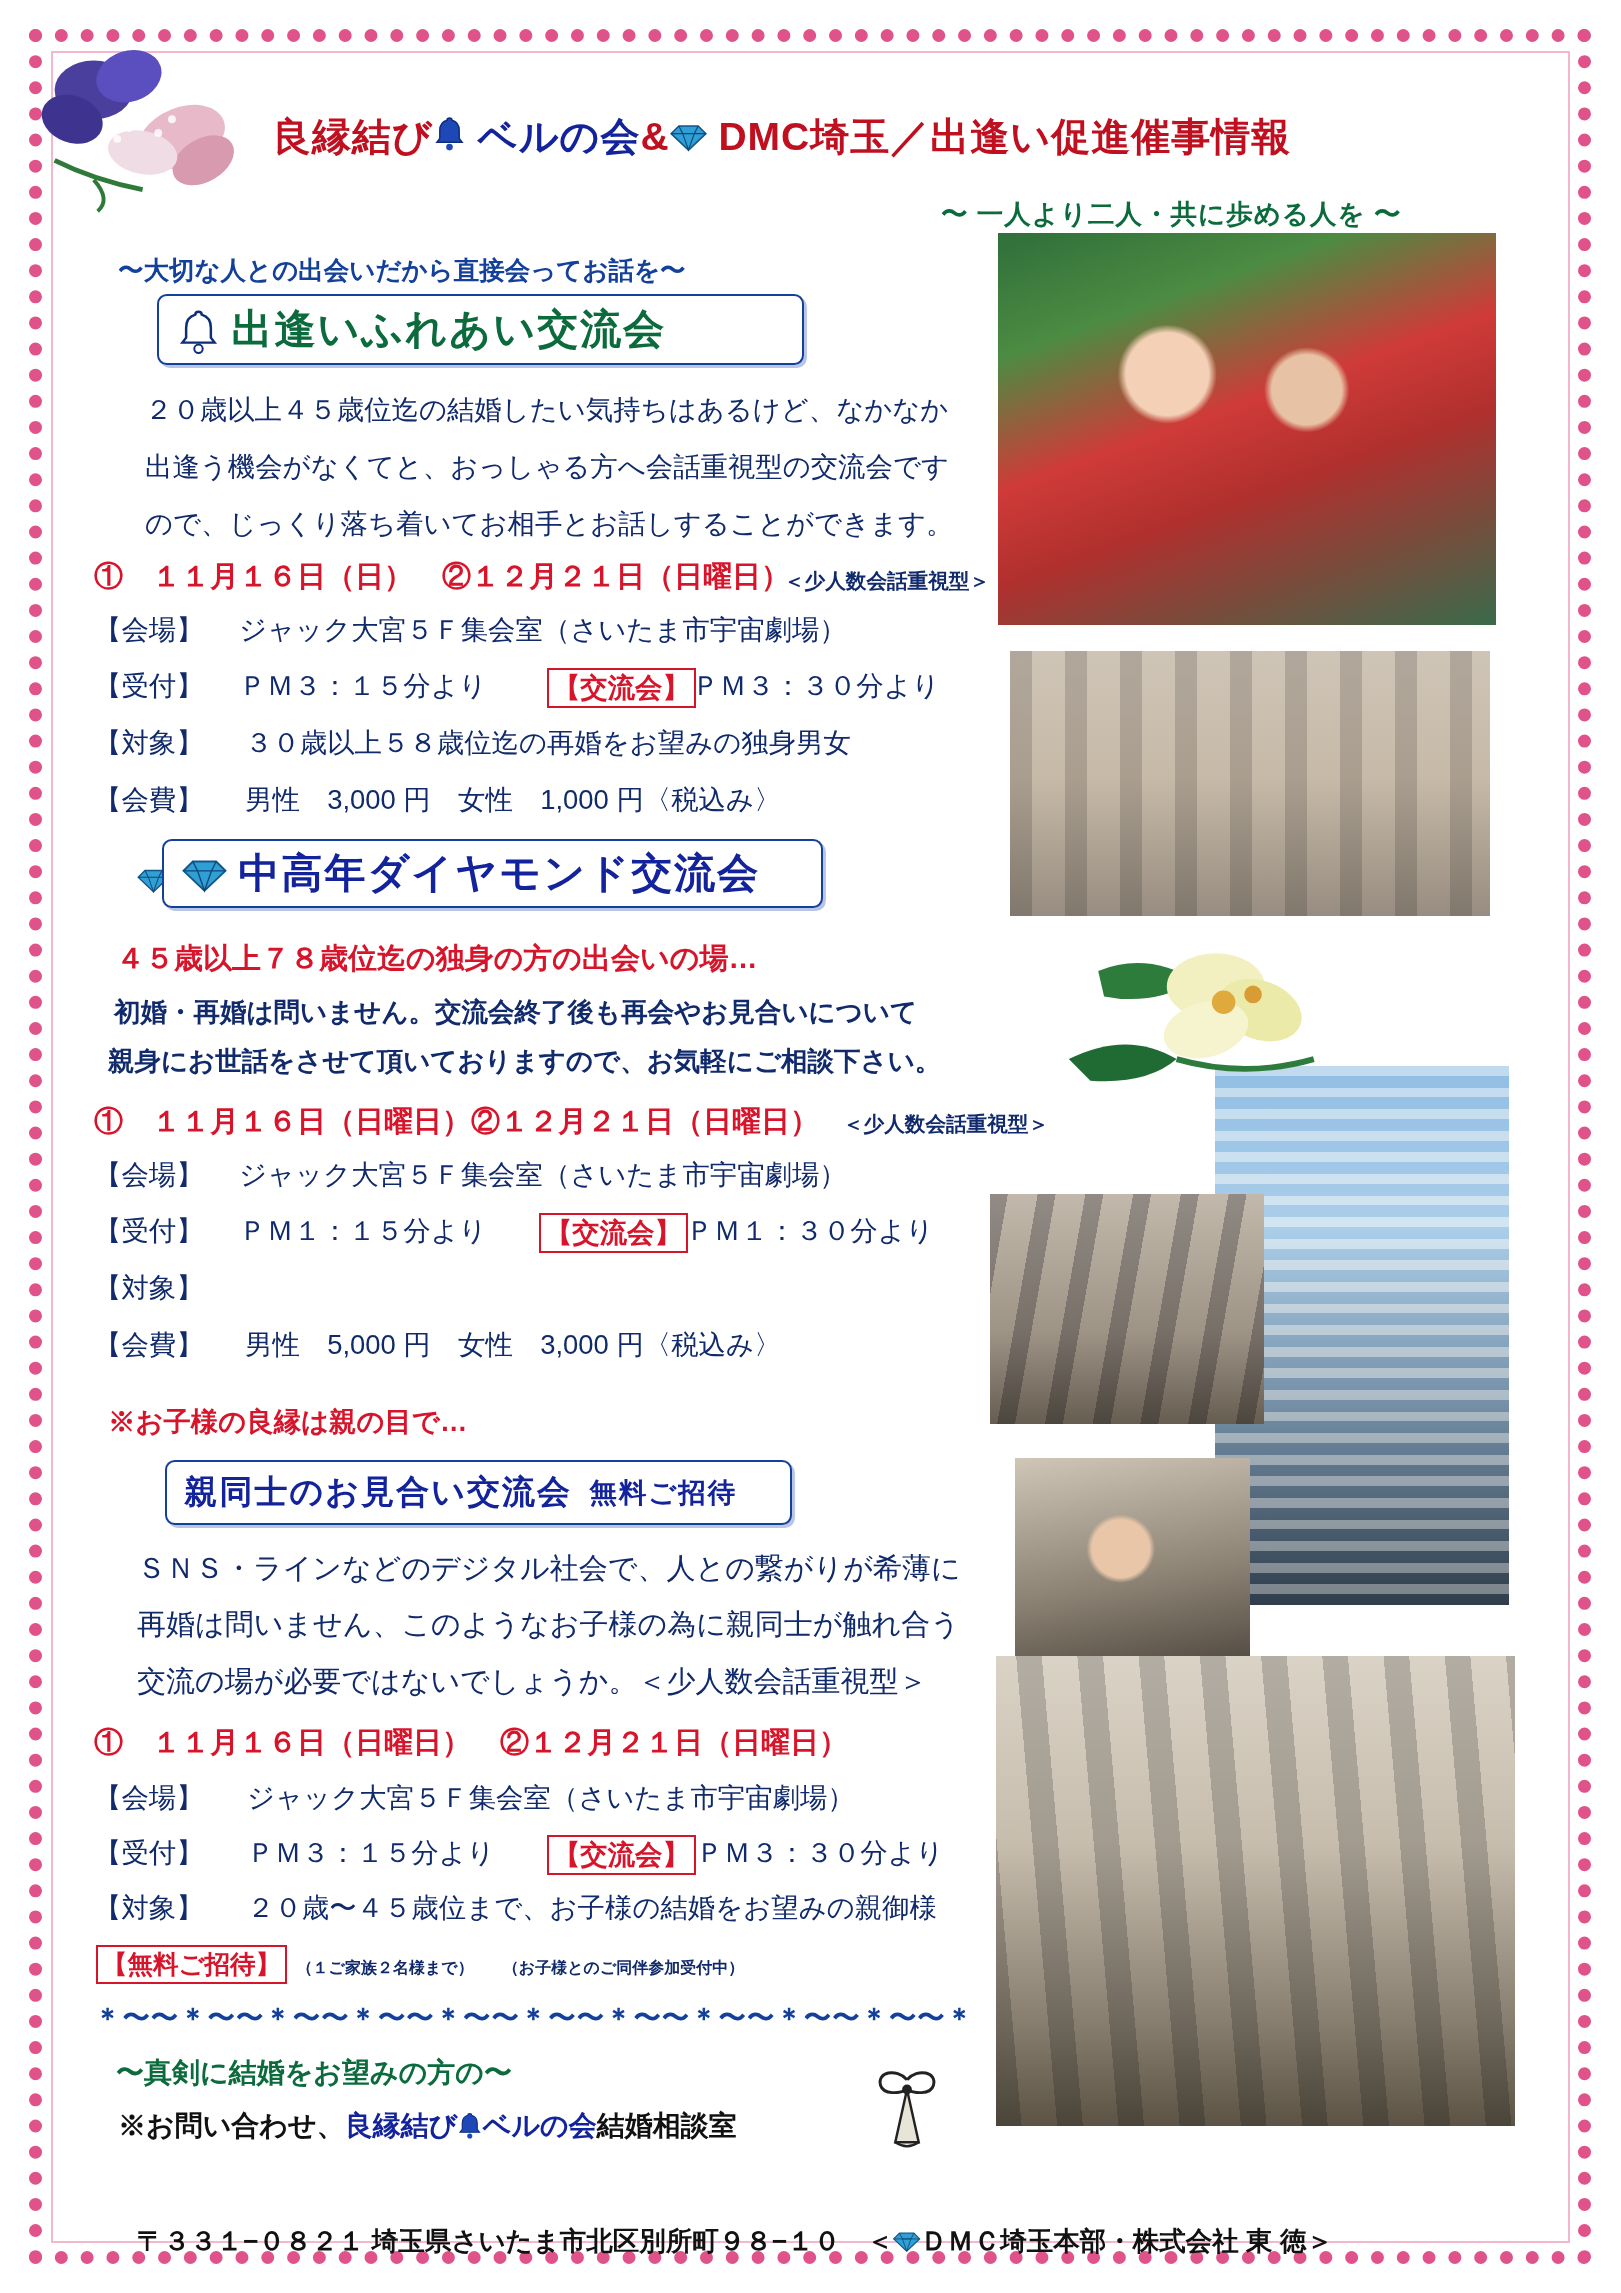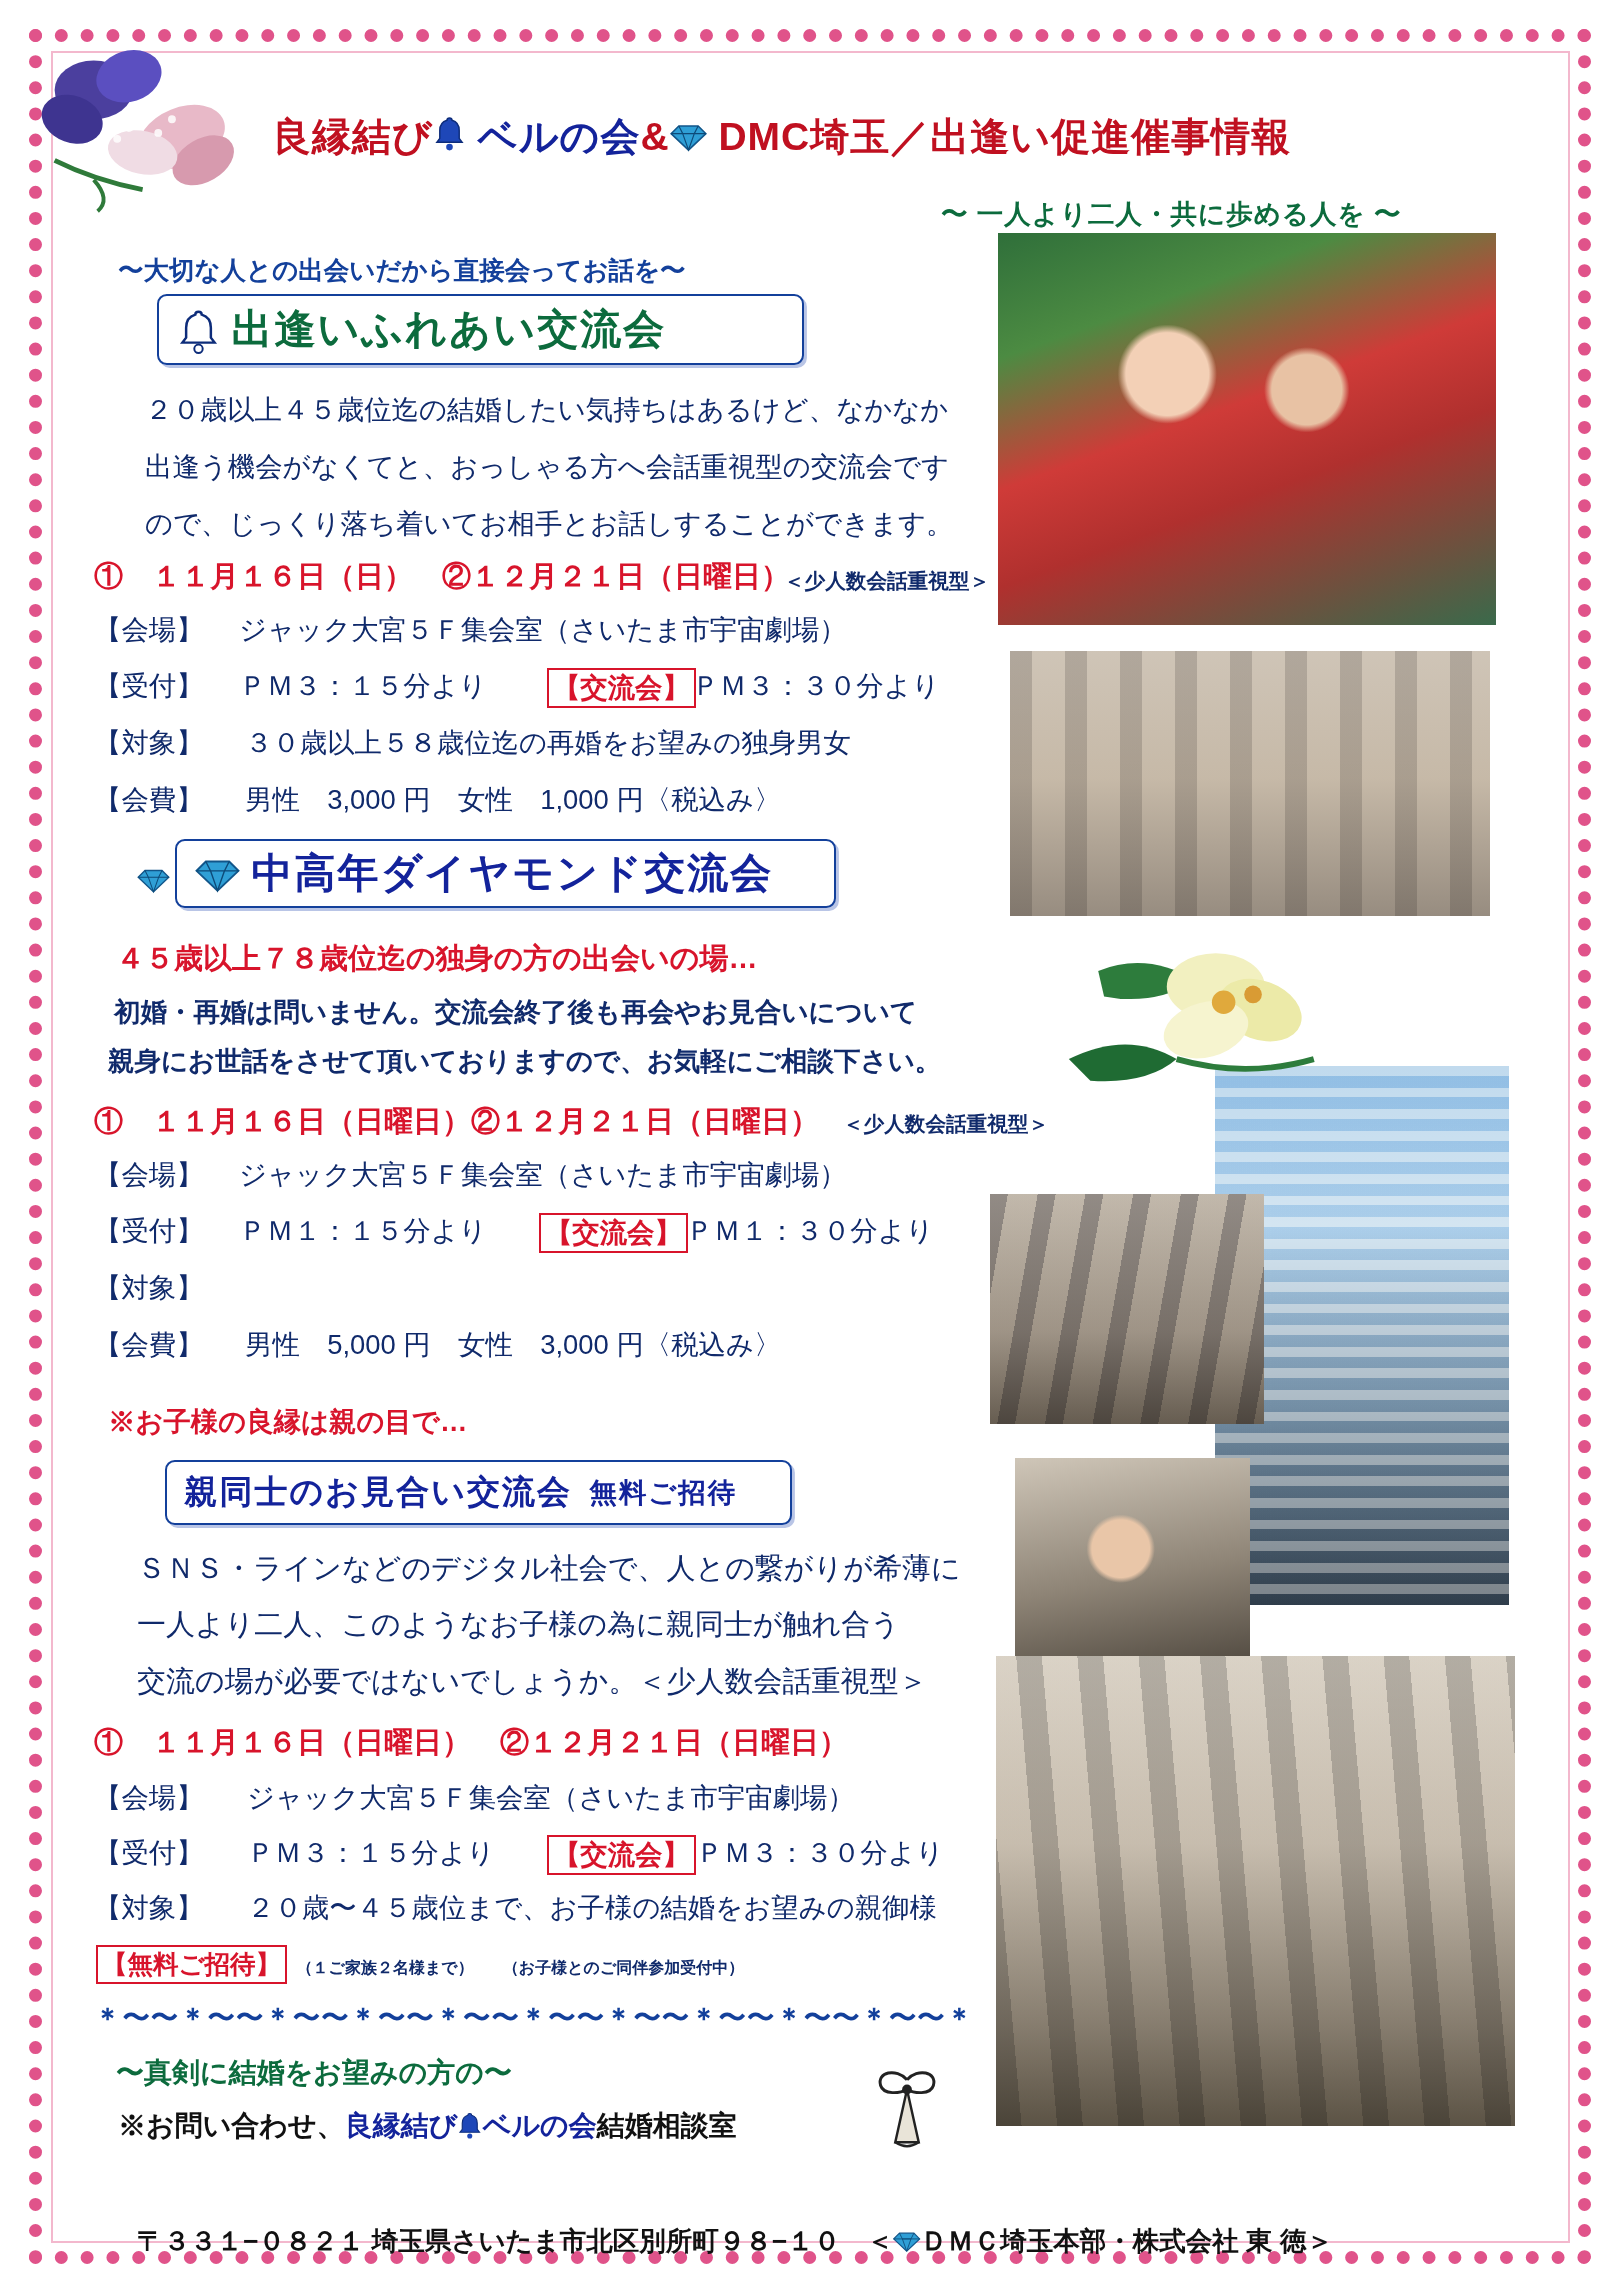--- a/index.html
+++ b/index.html
@@ -88,21 +88,21 @@
     padding: 0 17.6px;
     box-shadow: 2.9px 2.9px 0 #b9c5e6;
   }
   .banner .bannertext {
     font-size: 41px;
     font-weight: bold;
     letter-spacing: 2px;
   }
   .banner-1 { left: 157px; top: 294px; width: 647px; height: 71px; }
   .banner-1 .bannertext { color: #0c6b3d; }
-  .banner-2 { left: 175px; top: 839px; width: 661px; height: 69px; }
+  .banner-2 { left: 162px; top: 839px; width: 661px; height: 69px; }
   .banner-2 .bannertext { color: #13239b; }
   .banner-3 { left: 165px; top: 1382px; width: 627px; height: 65px; }
   .banner-3 .bannertext { font-size: 33px; color: #13239b; }
 
   .bell-ico {
     display: inline-block;
     width: 33px; height: 37px;
     margin-right: 11.8px;
     position: relative;
     top: 2px;
@@ -358,21 +358,21 @@
     <div class="t p28 navy" style="left:245px;top:1327px;">男性　5,000 円　女性　3,000 円〈税込み〉</div>
 
     <div class="t p28 bold red" style="left:108px;top:1404px;">※お子様の良縁は親の目で…</div>
 
     <div class="banner banner-3" style="top:1460px;">
       <span class="bannertext">親同士のお見合い交流会</span>
       <span class="bannertext" style="font-size:27.4px;margin-left:17.6px;color:#13239b;">無料ご招待</span>
     </div>
 
     <div class="t p30 navy" style="left:137px;top:1549px;">ＳＮＳ・ラインなどのデジタル社会で、人との繋がりが希薄に</div>
-    <div class="t p30 navy" style="left:137px;top:1605px;">一人より二人、このようなお子様の為に親同士が触れ合う</div>
+    <div class="t p30 navy" style="left:137px;top:1605px;">再婚は問いません、このようなお子様の為に親同士が触れ合う</div>
     <div class="t p30 navy" style="left:137px;top:1662px;">交流の場が必要ではないでしょうか。＜少人数会話重視型＞</div>
 
     <div class="t p30 bold red" style="left:94px;top:1723px;">①　１１月１６日（日曜日）　②１２月２１日（日曜日）</div>
 
     <div class="t p28 navy" style="left:94px;top:1780px;">【会場】</div>
     <div class="t p28 navy" style="left:247px;top:1780px;">ジャック大宮５Ｆ集会室（さいたま市宇宙劇場）</div>
 
     <div class="t p28 navy" style="left:94px;top:1835px;">【受付】</div>
     <div class="t p28 navy" style="left:247px;top:1835px;">ＰＭ３：１５分より</div>
     <div class="t p28" style="left:545px;top:1835px;"><span class="redbox">【交流会】</span></div>

